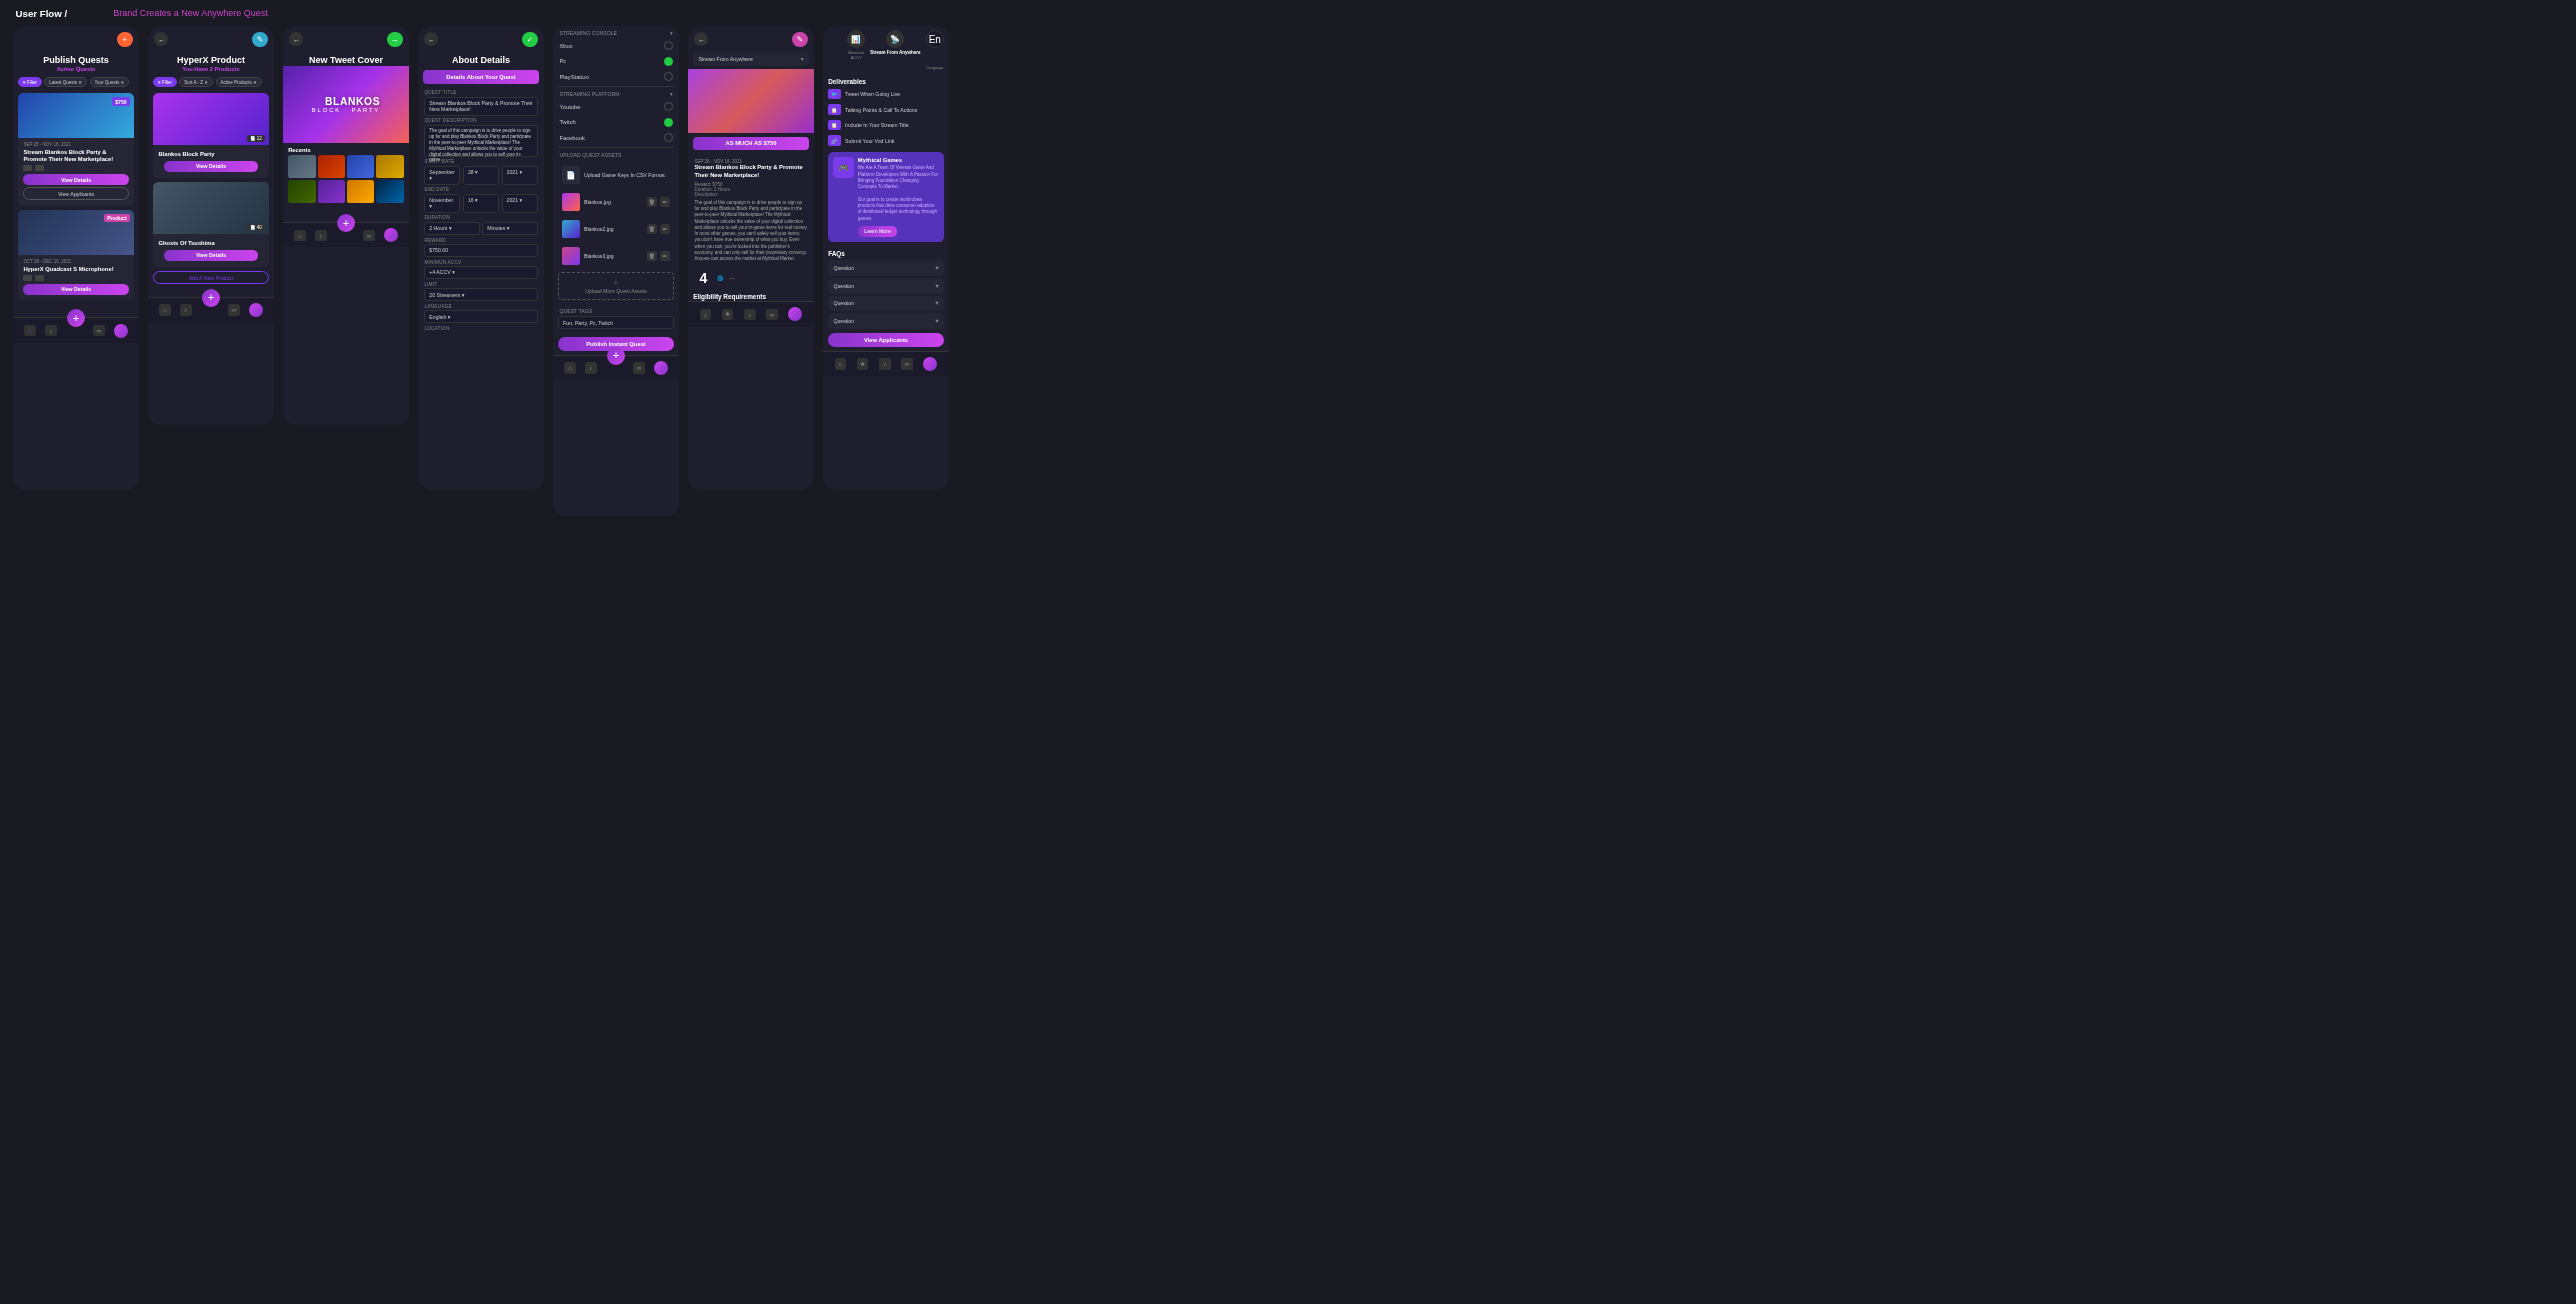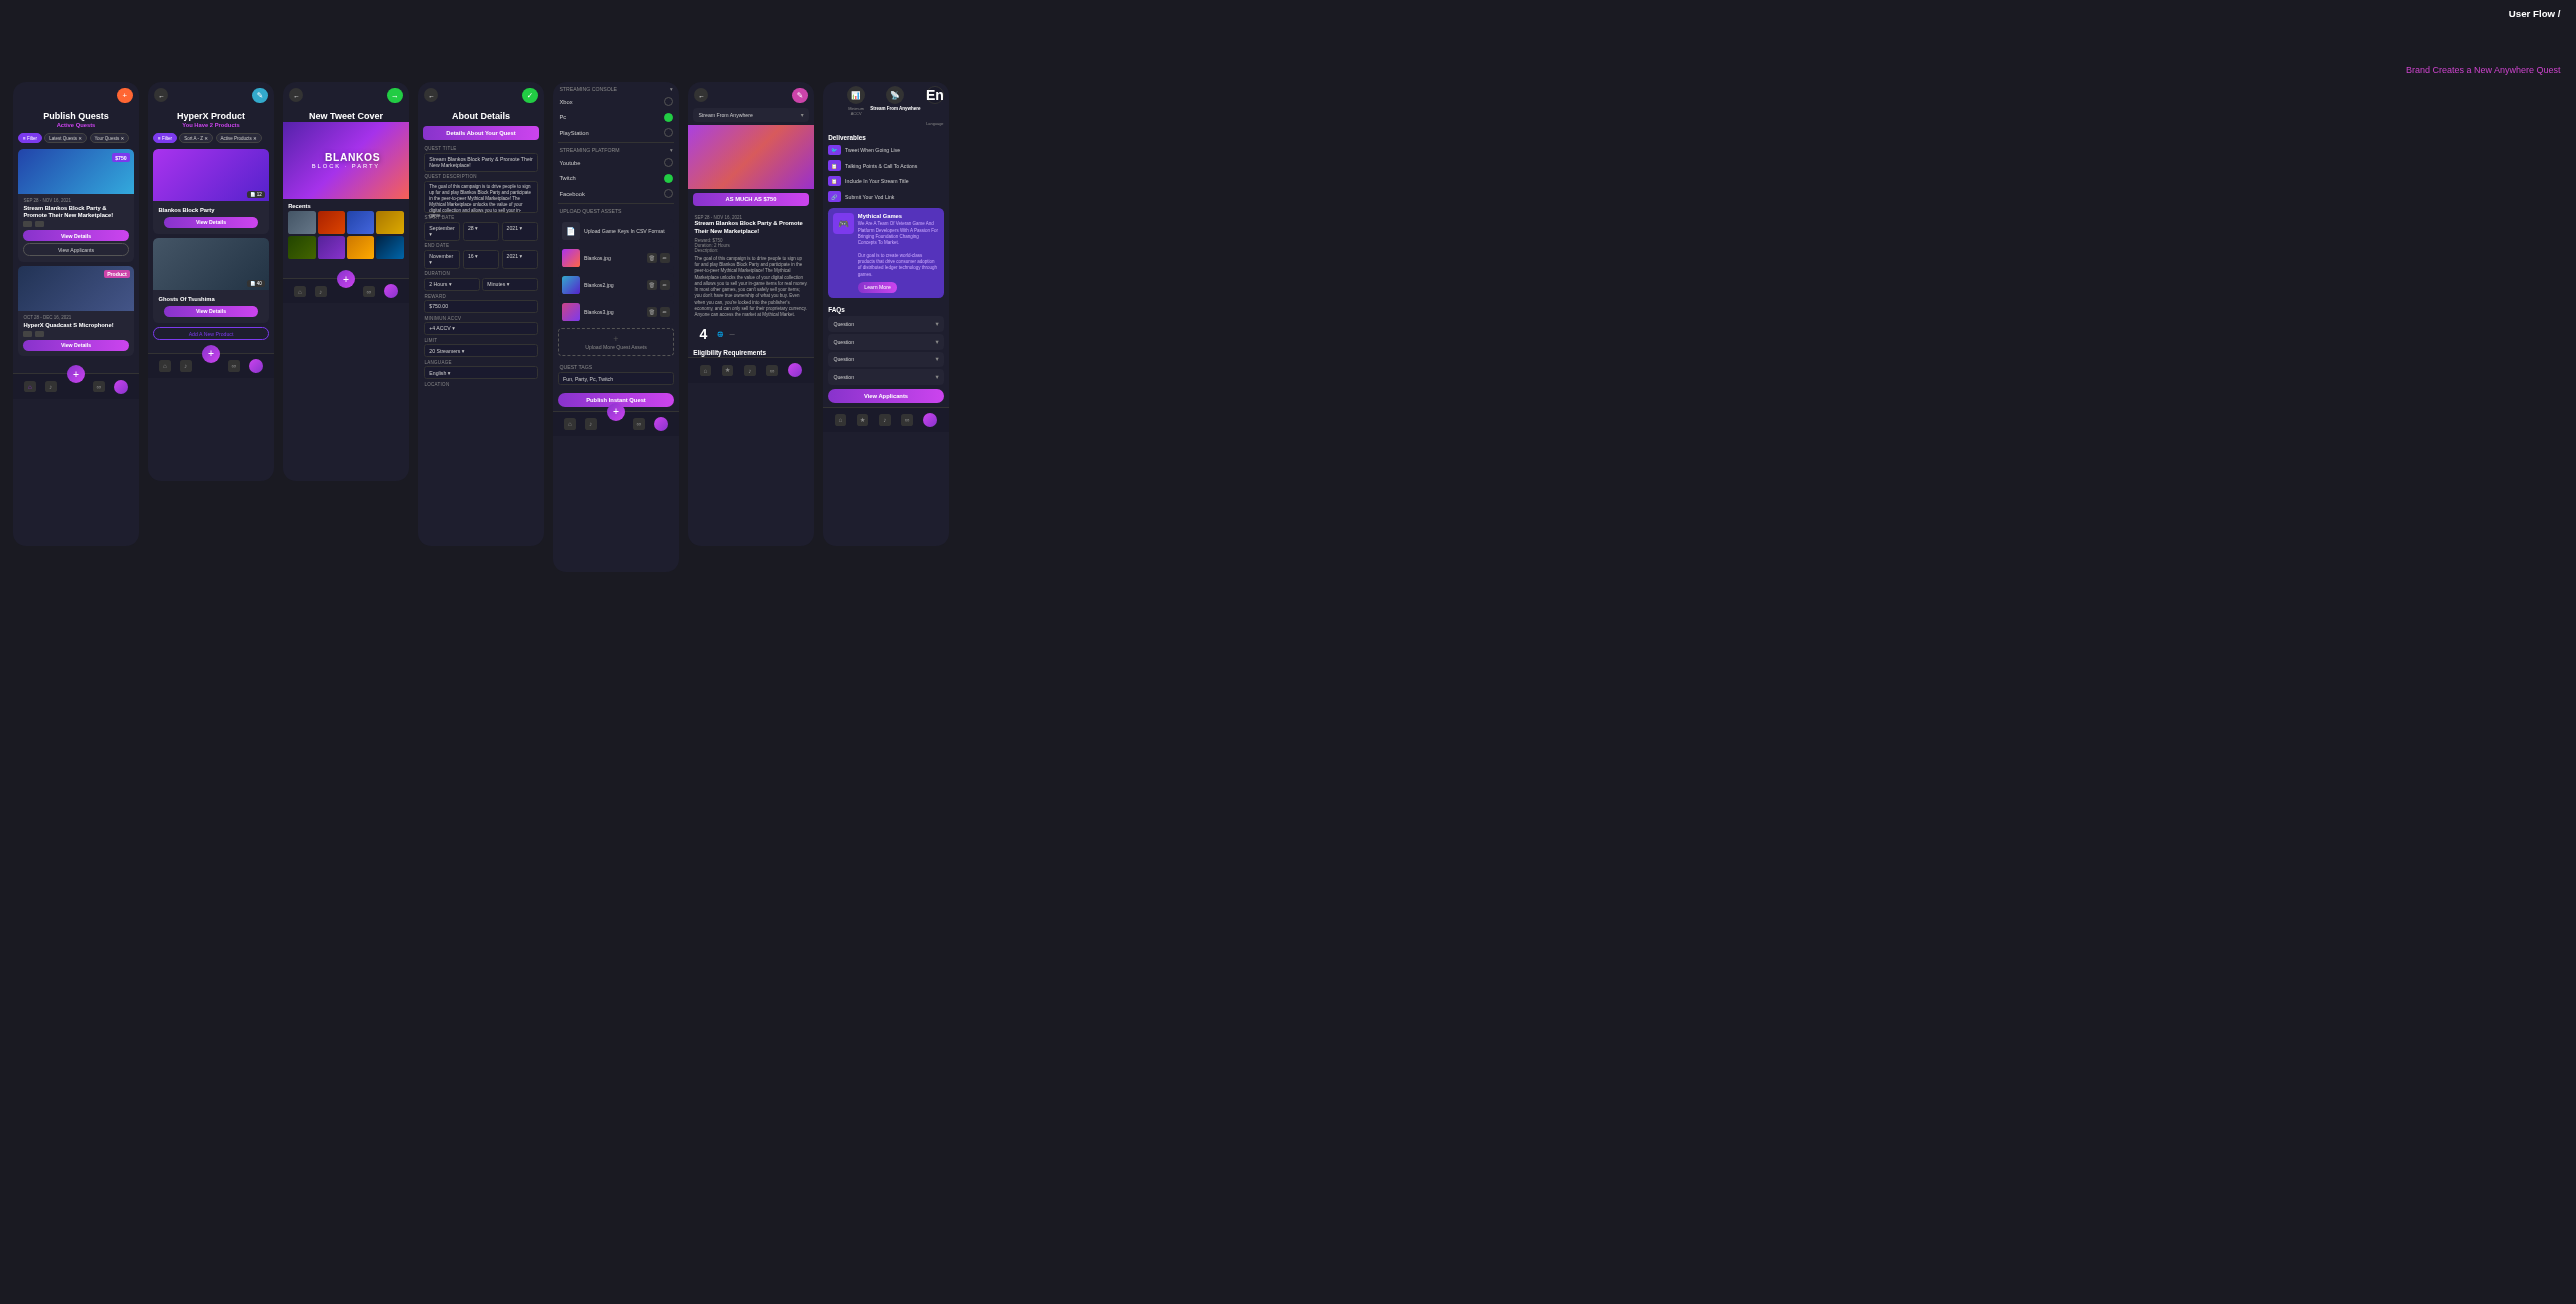--- a/index.html
+++ b/index.html
@@ -7,25 +7,24 @@
       background: #1a1a22;
       font-family: 'Arial', sans-serif;
       min-height: 100vh;
       overflow-x: hidden;
     }
 
     
     .header {
       padding: 7.7px 15.5px;
       display: flex;
-      align-items: flex-end;
+      align-items: flex-start;
       gap: 23px;
       position: relative;
       z-index: 10;
-      flex-direction: column;
     }
     .header-title {
       color: #ffffff;
       font-size: 9.7px;
       font-weight: bold;
     }
     .header-sep {
       color: #888;
       font-size: 9.7px;
     }
@@ -1146,21 +1145,21 @@
       <div style="display:flex;justify-content:flex-end;gap:5.2px;padding:3.9px 5.2px">
         <div class="top-nav-item">
           <div class="top-nav-icon">📊</div>
           <div class="top-nav-label">Minimum<br>ACCV</div>
         </div>
         <div class="top-nav-item">
           <div class="top-nav-icon">📡</div>
           <div class="top-nav-label stream-anywhere-label">Stream From Anywhere</div>
         </div>
         <div class="top-nav-item">
-          <div style="width:18px;height:18px;border-radius:50%;background:#1a1a2a;border:1.3px solid #333;display:flex;align-items:center;justify-content:center;font-size:14px;font-weight:bold;color:#fff;margin:0 auto 17px">En</div>
+          <div style="width:18px;height:18px;border-radius:50%;background:#1a1a2a;border:1.3px solid #333;display:flex;align-items:center;justify-content:center;font-size:10px;font-weight:normal;color:#fff;margin:0 auto 17px">En</div>
           <div class="top-nav-label">Language</div>
         </div>
       </div>
 
       <div class="section-title">Deliverables</div>
       <div class="deliverable-item">
         <div class="deliverable-icon">🐦</div>
         <div class="deliverable-text">Tweet When Going Live</div>
       </div>
       <div class="deliverable-item">

